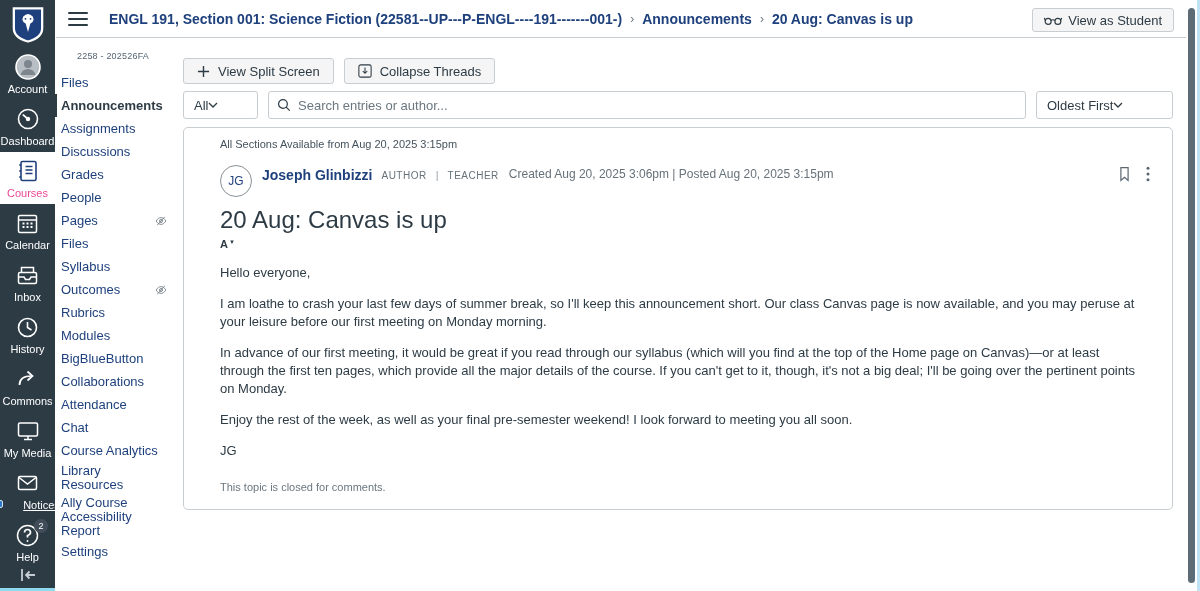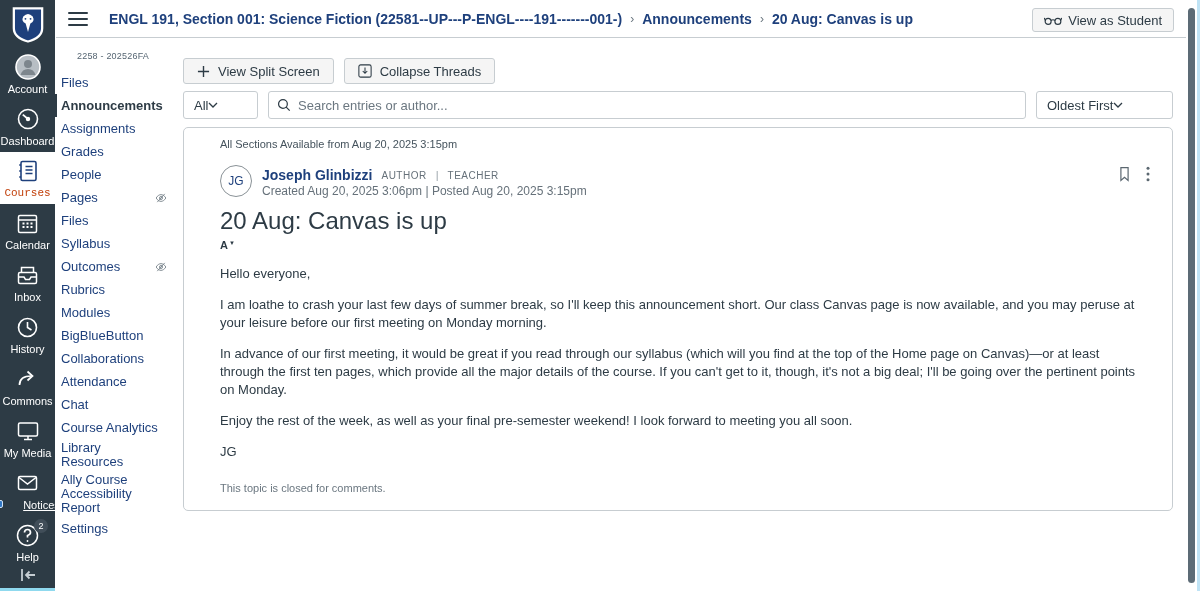--- a/index.html
+++ b/index.html
@@ -7,21 +7,21 @@
   body {
     font-family:"Liberation Sans", sans-serif;
     background:#fff; position:relative; overflow:hidden;
     color:#2D3B45;
   }
   
   .global-nav{position:absolute;left:0;top:0;width:55px;height:591px;background:#2D3B45;z-index:5;display:flex;flex-direction:column;align-items:center;}
   .gnav-logo{margin-top:6px;margin-bottom:4px;}
   .gnav-item{width:55px;display:flex;flex-direction:column;align-items:center;color:#fff;padding:6px 0 5px;cursor:pointer;}
   .gnav-item .glbl{font-size:11px;margin-top:3px;white-space:nowrap;}
-  .gnav-item.active{background:#fff;color:#c2410c;font-family:Liberation Mono, monospace;}
+  .gnav-item.active{background:#fff;color:#ec4899;}
   .gnav-item.active svg *{stroke:#1E407C;}
   .gnav-icon{position:relative;height:26px;display:flex;align-items:center;justify-content:center;}
   .gnav-badge{position:absolute;top:-3px;right:-8px;min-width:14px;height:14px;border-radius:7px;background:#414e59;color:#fff;font-size:9px;display:flex;align-items:center;justify-content:center;padding:0 3px;}
   .notices-row{display:flex;align-items:center;gap:20px;text-decoration:underline;}
   .mini-logo{width:8px;height:8px;border-radius:2px;background:#3178c6;display:inline-block;border:1px solid #d0e2f5;}
   .gnav-collapse{position:absolute;bottom:8px;left:0;width:55px;display:flex;justify-content:center;cursor:pointer;}
   .sidebar-bottom-strip{position:absolute;left:0;bottom:0;width:55px;height:3px;background:#8FD9EE;}
   
   .header{position:absolute;left:56px;top:0;right:14px;height:38px;background:#fff;border-bottom:1px solid #C7CDD1;display:flex;align-items:center;z-index:4;}
   .hamburger{margin-left:12px;width:20px;cursor:pointer;display:flex;flex-direction:column;gap:4px;}
@@ -46,21 +46,21 @@
   .select.filter{width:75px;}
   .select.sort{width:137px;margin-left:auto;}
   .search-box{flex:1;height:28px;border:1px solid #C7CDD1;border-radius:3px;background:#fff;display:flex;align-items:center;padding:0 8px;gap:7px;}
   .search-box input{border:none;outline:none;flex:1;font-size:13px;font-family:inherit;color:#2D3B45;background:transparent;}
   .search-box input::placeholder{color:#6B7780;}
   
   .card{margin-top:8px;border:1px solid #C7CDD1;border-radius:5px;background:#fff;padding:10px 36px 16px;position:relative;min-height:280px;}
   .availability{font-size:11px;color:#45535D;margin-bottom:15px;}
   .author-row{display:flex;align-items:flex-start;gap:10px;}
   .avatar{width:32px;height:32px;border-radius:50%;border:1px solid #8A9297;display:flex;align-items:center;justify-content:center;font-size:12px;color:#1E407C;background:#fff;flex:none;}
-  .author-meta{display:flex;flex-direction:column;gap:1px;padding-top:2px;}
+  .author-meta{display:flex;flex-direction:row;gap:10px;padding-top:2px;}
   .name-line{display:flex;align-items:center;gap:9px;}
   .author-name{font-size:14px;font-weight:700;color:#1E407C;cursor:pointer;}
   .role{font-size:10px;color:#66717A;text-transform:uppercase;letter-spacing:.5px;}
   .role-sep{color:#9aa3aa;font-size:11px;}
   .timestamps{font-size:12px;color:#66717A;}
   .card-actions{position:absolute;right:22px;top:38px;display:flex;align-items:center;gap:15px;}
   .icon-btn{cursor:pointer;display:flex;align-items:center;}
   .post-title{font-size:24px;color:#2D3B45;font-weight:400;margin-top:9px;}
   .ally-icon{margin-top:2px;display:inline-flex;align-items:flex-start;cursor:pointer;}
   .ally-a{font-size:11px;font-weight:700;color:#2D3B45;}
@@ -237,20 +237,23 @@
     <div class="cnav-item">
         <span>Files</span>
       </div>
     <div class="cnav-item active">
         <span>Announcements</span>
       </div>
     <div class="cnav-item">
         <span>Assignments</span>
       </div>
     <div class="cnav-item">
+        <span>Discussions</span>
+      </div>
+    <div class="cnav-item">
         <span>Grades</span>
       </div>
     <div class="cnav-item">
         <span>People</span>
       </div>
     <div class="cnav-item">
       <span>Pages</span>
       <span class="cnav-eye">
         <svg width="12" height="12" viewBox="0 0 16 16" fill="none" stroke="#6B7780" stroke-width="1.1">
           <path d="M1.5 8 C3.5 4.8 5.8 3.5 8 3.5 s4.5 1.3 6.5 4.5 C12.5 11.2 10.2 12.5 8 12.5 S3.5 11.2 1.5 8 Z"></path>

